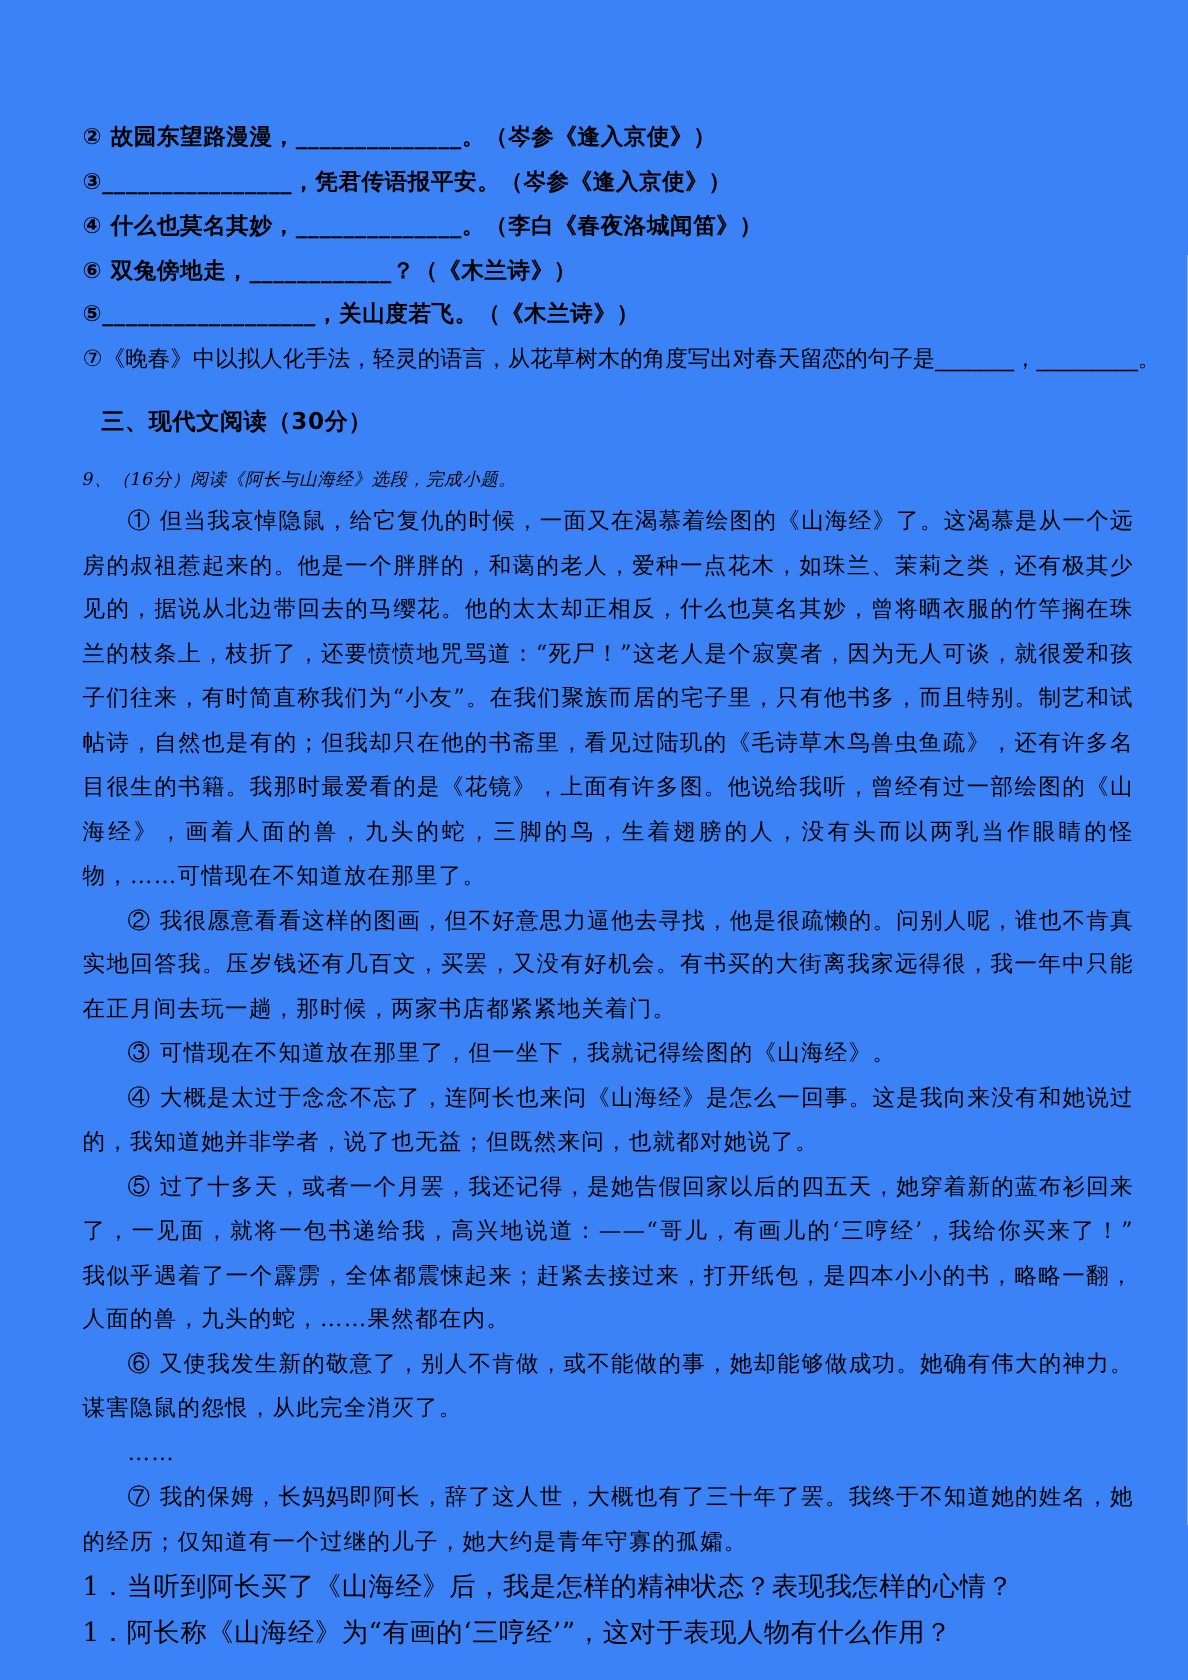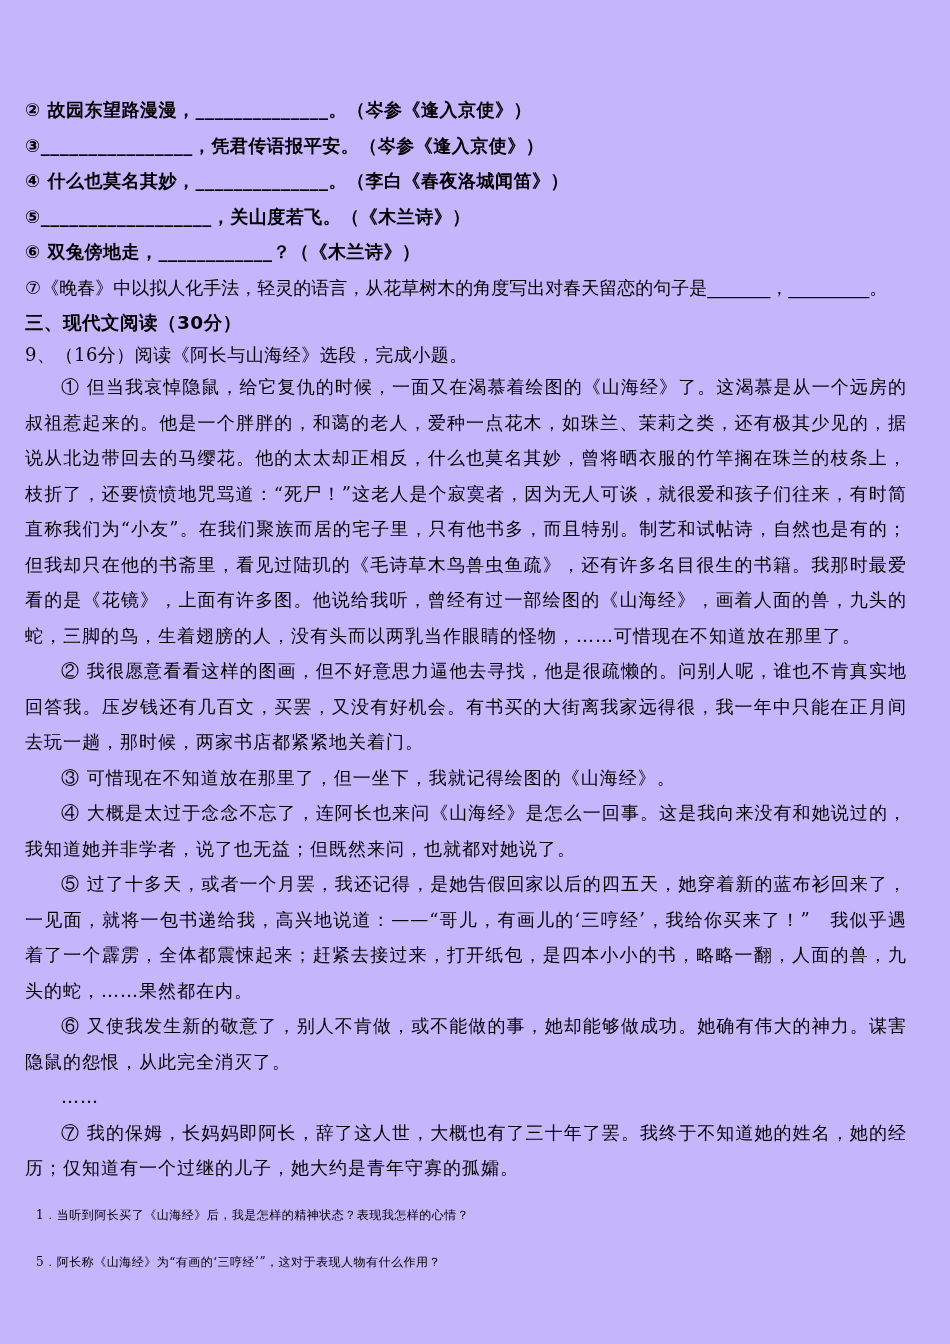--- a/index.html
+++ b/index.html
@@ -10,99 +10,100 @@
   body {
     width: 950px;
     height: 1344px;
     color: #000000;
     overflow: hidden;
   }
   .page {
     box-sizing: border-box;
     width: 950px;
     height: 1344px;
-    padding: 92px 43px 0 25px;
-    background: #c4b5fd;
+    padding: 92px 43px 0 66px;
+    background: #3b82f6;
   }
   
   .recite-item {
     font-family: "DejaVu Sans", "Liberation Sans", sans-serif;
     font-weight: 600;
     font-size: 18px;
     line-height: 35.5px;
     letter-spacing: 0.5px;
     white-space: nowrap;
   }
   .recite-item.heavier {
     font-weight: 400;
     letter-spacing: 0px;
   }
   .section-heading {
-    margin: 0;
+    margin: 15px;
     font-family: "DejaVu Sans", "Liberation Sans", sans-serif;
     font-weight: 700;
     font-size: 18.5px;
     line-height: 35px;
     letter-spacing: 0.5px;
   }
   
   .reading-intro {
     font-family: "DejaVu Serif", "Liberation Serif", serif;
-    font-size: 18px;
+    font-size: 14px;
     line-height: 29px;
     letter-spacing: 0.5px;
+    font-style: italic;
   }
   .passage p {
     margin: 0;
     text-indent: 2em;
     text-align: justify;
     font-family: "DejaVu Serif", "Liberation Serif", serif;
     font-size: 18px;
     line-height: 35.5px;
     letter-spacing: 1px;
   }
   .passage p.ellipsis-line {
     text-align: left;
   }
   .questions p {
-    margin: 11px;
+    margin: 0;
     text-indent: 0;
     font-family: "DejaVu Serif", "Liberation Serif", serif;
-    font-size: 12px;
+    font-size: 21px;
     line-height: 36.5px;
     letter-spacing: 0.5px;
   }
 </style>
 </head>
 <body>
 
 <div class="page">
 
   <div>
     <div class="recite-item">② 故园东望路漫漫，______________。（岑参《逢入京使》）</div>
     <div class="recite-item">③________________，凭君传语报平安。（岑参《逢入京使》）</div>
     <div class="recite-item">④ 什么也莫名其妙，______________。（李白《春夜洛城闻笛》）</div>
+    <div class="recite-item">⑥ 双兔傍地走，____________？（《木兰诗》）</div>
     <div class="recite-item">⑤__________________，关山度若飞。（《木兰诗》）</div>
-    <div class="recite-item">⑥ 双兔傍地走，____________？（《木兰诗》）</div>
     <div class="recite-item heavier">⑦《晚春》中以拟人化手法，轻灵的语言，从花草树木的角度写出对春天留恋的句子是_______，_________。</div>
   </div>
 
   <h3 class="section-heading">三、现代文阅读（30分）</h3>
 
   <div class="reading-intro">9、（16分）阅读《阿长与山海经》选段，完成小题。</div>
 
   <div class="passage">
     <p>① 但当我哀悼隐鼠，给它复仇的时候，一面又在渴慕着绘图的《山海经》了。这渴慕是从一个远房的叔祖惹起来的。他是一个胖胖的，和蔼的老人，爱种一点花木，如珠兰、茉莉之类，还有极其少见的，据说从北边带回去的马缨花。他的太太却正相反，什么也莫名其妙，曾将晒衣服的竹竿搁在珠兰的枝条上，枝折了，还要愤愤地咒骂道：“死尸！”这老人是个寂寞者，因为无人可谈，就很爱和孩子们往来，有时简直称我们为“小友”。在我们聚族而居的宅子里，只有他书多，而且特别。制艺和试帖诗，自然也是有的；但我却只在他的书斋里，看见过陆玑的《毛诗草木鸟兽虫鱼疏》，还有许多名目很生的书籍。我那时最爱看的是《花镜》，上面有许多图。他说给我听，曾经有过一部绘图的《山海经》，画着人面的兽，九头的蛇，三脚的鸟，生着翅膀的人，没有头而以两乳当作眼睛的怪物，……可惜现在不知道放在那里了。</p>
     <p>② 我很愿意看看这样的图画，但不好意思力逼他去寻找，他是很疏懒的。问别人呢，谁也不肯真实地回答我。压岁钱还有几百文，买罢，又没有好机会。有书买的大街离我家远得很，我一年中只能在正月间去玩一趟，那时候，两家书店都紧紧地关着门。</p>
     <p>③ 可惜现在不知道放在那里了，但一坐下，我就记得绘图的《山海经》。</p>
     <p>④ 大概是太过于念念不忘了，连阿长也来问《山海经》是怎么一回事。这是我向来没有和她说过的，我知道她并非学者，说了也无益；但既然来问，也就都对她说了。</p>
     <p>⑤ 过了十多天，或者一个月罢，我还记得，是她告假回家以后的四五天，她穿着新的蓝布衫回来了，一见面，就将一包书递给我，高兴地说道：——“哥儿，有画儿的‘三哼经’，我给你买来了！”　我似乎遇着了一个霹雳，全体都震悚起来；赶紧去接过来，打开纸包，是四本小小的书，略略一翻，人面的兽，九头的蛇，……果然都在内。</p>
     <p>⑥ 又使我发生新的敬意了，别人不肯做，或不能做的事，她却能够做成功。她确有伟大的神力。谋害隐鼠的怨恨，从此完全消灭了。</p>
     <p class="ellipsis-line">……</p>
     <p>⑦ 我的保姆，长妈妈即阿长，辞了这人世，大概也有了三十年了罢。我终于不知道她的姓名，她的经历；仅知道有一个过继的儿子，她大约是青年守寡的孤孀。</p>
   </div>
 
   <div class="questions">
     <p>1．当听到阿长买了《山海经》后，我是怎样的精神状态？表现我怎样的心情？</p>
-    <p>5．阿长称《山海经》为“有画的‘三哼经’”，这对于表现人物有什么作用？</p>
+    <p>1．阿长称《山海经》为“有画的‘三哼经’”，这对于表现人物有什么作用？</p>
   </div>
 
 </div>
 
 </body></html>

